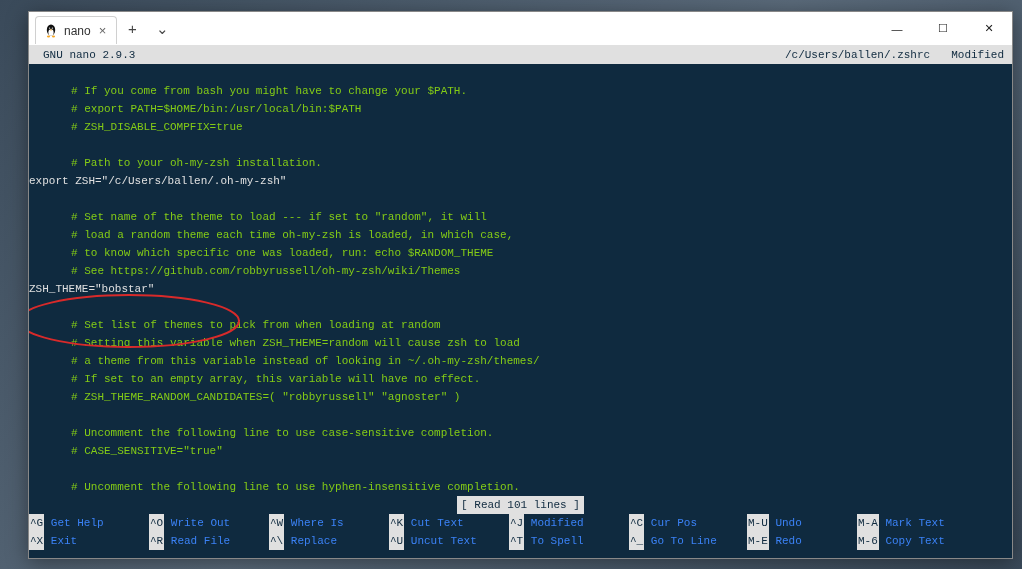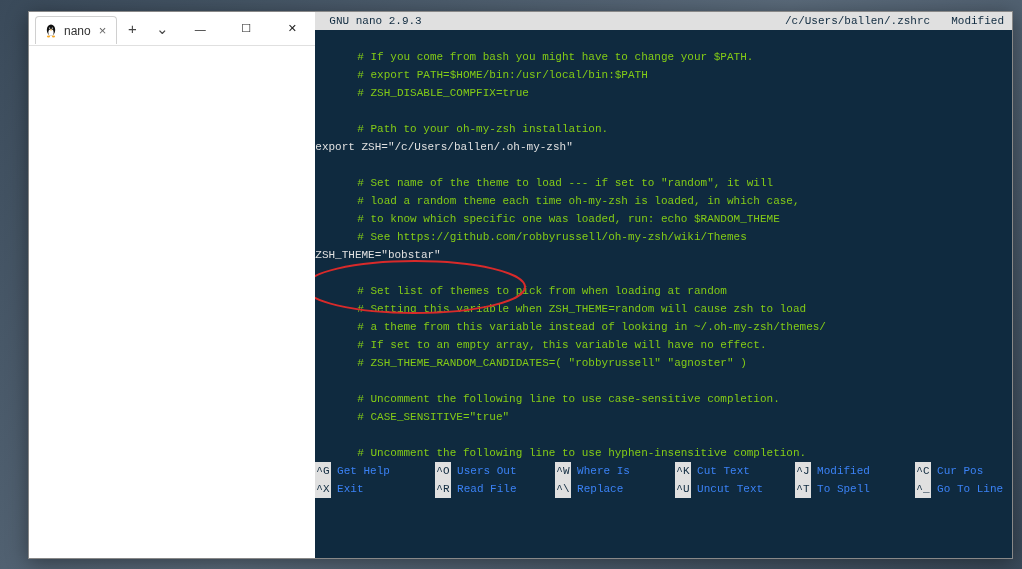--- a/index.html
+++ b/index.html
@@ -14,21 +14,21 @@
   .window {
     position: absolute;
     left: 28px;
     top: 11px;
     width: 985px;
     height: 548px;
     background: #ffffff;
     border: 1px solid #888;
     box-shadow: 0 4px 20px rgba(0,0,0,0.4);
     display: flex;
-    flex-direction: row;
+    flex-direction: column;
   }
   .titlebar {
     height: 34px;
     background: #ffffff;
     display: flex;
     align-items: center;
     border-bottom: 1px solid #e0e0e0;
   }
   .tab {
     display: flex;
@@ -186,24 +186,27 @@
     </div>
 
     <div class="editor-body" id="editor-body"><div class="line "></div><div class="line comment"># If you come from bash you might have to change your $PATH.</div><div class="line comment"># export PATH=$HOME/bin:/usr/local/bin:$PATH</div><div class="line comment"># ZSH_DISABLE_COMPFIX=true</div><div class="line "></div><div class="line comment"># Path to your oh-my-zsh installation.</div><div class="line plain">export ZSH="/c/Users/ballen/.oh-my-zsh"</div><div class="line "></div><div class="line comment"># Set name of the theme to load --- if set to "random", it will</div><div class="line comment"># load a random theme each time oh-my-zsh is loaded, in which case,</div><div class="line comment"># to know which specific one was loaded, run: echo $RANDOM_THEME</div><div class="line comment"># See https://github.com/robbyrussell/oh-my-zsh/wiki/Themes</div><div class="line plain">ZSH_THEME="bobstar"</div><div class="line "></div><div class="line comment"># Set list of themes to pick from when loading at random</div><div class="line comment"># Setting this variable when ZSH_THEME=random will cause zsh to load</div><div class="line comment"># a theme from this variable instead of looking in ~/.oh-my-zsh/themes/</div><div class="line comment"># If set to an empty array, this variable will have no effect.</div><div class="line comment"># ZSH_THEME_RANDOM_CANDIDATES=( "robbyrussell" "agnoster" )</div><div class="line "></div><div class="line comment"># Uncomment the following line to use case-sensitive completion.</div><div class="line comment"># CASE_SENSITIVE="true"</div><div class="line "></div><div class="line comment"># Uncomment the following line to use hyphen-insensitive completion.</div></div>
 
     <div class="annotation" style="left:-20px; top:243px;">
       <svg width="250" height="70">
         <ellipse cx="120" cy="32" rx="110" ry="26" fill="none" stroke="#d82a2a" stroke-width="2"></ellipse>
       </svg>
     </div>
 
+    <div class="status-line">
+      <span class="status-inner">[ Read 101 lines ]</span>
+    </div>
 
     <div class="shortcuts" id="shortcuts" style="grid-template-columns: 120px 120px 120px 120px 120px 118px 110px 110px;">
         <div class="sc"><span class="key">^G</span><span class="lbl"> Get Help</span></div>
-        <div class="sc"><span class="key">^O</span><span class="lbl"> Users Out</span></div>
+        <div class="sc"><span class="key">^O</span><span class="lbl"> Write Out</span></div>
         <div class="sc"><span class="key">^W</span><span class="lbl"> Where Is</span></div>
         <div class="sc"><span class="key">^K</span><span class="lbl"> Cut Text</span></div>
         <div class="sc"><span class="key">^J</span><span class="lbl"> Modified</span></div>
         <div class="sc"><span class="key">^C</span><span class="lbl"> Cur Pos</span></div>
         <div class="sc"><span class="key">M-U</span><span class="lbl"> Undo</span></div>
         <div class="sc"><span class="key">M-A</span><span class="lbl"> Mark Text</span></div>
         <div class="sc"><span class="key">^X</span><span class="lbl"> Exit</span></div>
         <div class="sc"><span class="key">^R</span><span class="lbl"> Read File</span></div>
         <div class="sc"><span class="key">^\</span><span class="lbl"> Replace</span></div>
         <div class="sc"><span class="key">^U</span><span class="lbl"> Uncut Text</span></div>

